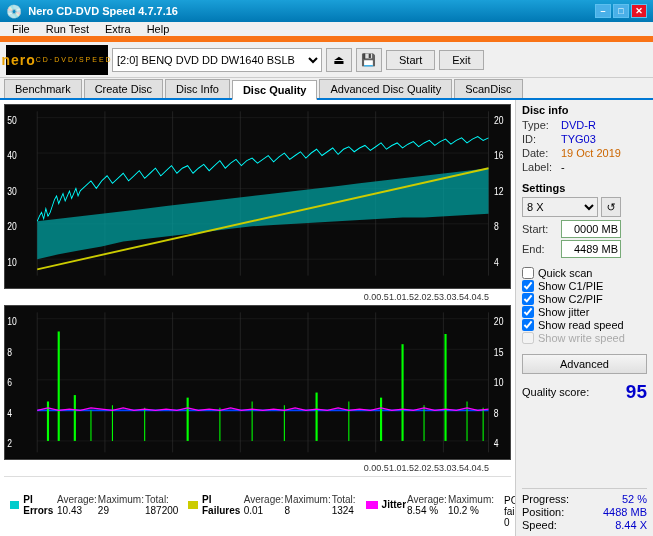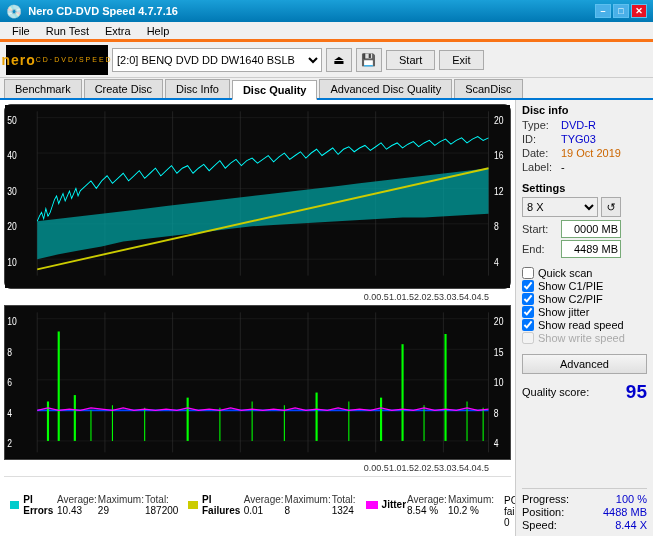--- a/index.html
+++ b/index.html
@@ -5,21 +5,21 @@
     * { margin: 0; padding: 0; box-sizing: border-box; }
     body { width: 653px; height: 536px; font-family: 'Segoe UI', Tahoma, Arial, sans-serif; font-size: 11px; background: #f0f0f0; overflow: hidden; }
     
     
     .title-bar { background: linear-gradient(to bottom, #1a9fd8, #0078b4); height: 22px; display: flex; align-items: center; padding: 0 6px; color: white; font-size: 11px; font-weight: bold; }
     .title-bar-title { flex: 1; }
     .title-bar-buttons { display: flex; gap: 2px; }
     .title-btn { width: 16px; height: 14px; background: #4ab0e8; border: 1px solid #5cc0f0; display: flex; align-items: center; justify-content: center; font-size: 9px; color: white; cursor: pointer; }
     
     
-    .menu-bar { background: #f0f0f0; height: 20px; display: flex; align-items: center; padding: 0 4px; border-bottom: 3px solid #f97316; }
+    .menu-bar { background: #f0f0f0; height: 20px; display: flex; align-items: center; padding: 0 4px; border-bottom: 6px solid #f97316; }
     .menu-item { padding: 2px 8px; font-size: 11px; cursor: pointer; }
     
     
     .toolbar { background: #f0f0f0; height: 36px; display: flex; align-items: center; padding: 2px 6px; border-bottom: 1px solid #ccc; gap: 4px; }
     .drive-select { width: 210px; height: 24px; font-size: 11px; border: 1px solid #aaa; background: white; }
     .toolbar-btn { width: 26px; height: 24px; background: #e8e8e8; border: 1px solid #aaa; display: flex; align-items: center; justify-content: center; cursor: pointer; font-size: 12px; }
     .start-btn { padding: 3px 12px; background: #e8e8e8; border: 1px solid #aaa; cursor: pointer; font-size: 11px; }
     .exit-btn { padding: 3px 12px; background: #e8e8e8; border: 1px solid #aaa; cursor: pointer; font-size: 11px; }
     
     
@@ -28,21 +28,21 @@
     .tab.active { background: white; border-bottom: 1px solid white; margin-bottom: -2px; font-weight: bold; z-index: 1; }
     
     
     .main { display: flex; height: calc(536px - 22px - 20px - 36px - 22px); background: white; }
     
     
     .chart-area { flex: 1; padding: 4px; display: flex; flex-direction: column; gap: 2px; overflow: hidden; }
     
     
     .chart-container { position: relative; background: black; border: 1px solid #444; }
-    .chart-top { flex: 1.2; border-radius: 7px; }
+    .chart-top { flex: 1.2; }
     .chart-bottom { flex: 1; }
     
     
     .x-axis { display: flex; justify-content: flex-end; padding: 1px 22px 1px 22px; background: white; }
     .x-label { font-size: 9px; color: #333; }
     
     
     .stats-area { background: white; padding: 4px 6px; display: flex; gap: 10px; border-top: 1px solid #ddd; }
     .stat-group { display: flex; flex-direction: row; gap: 1px; align-items: center; }
     .stat-header { display: flex; align-items: center; gap: 4px; font-size: 10px; font-weight: bold; }
@@ -359,21 +359,21 @@
     <button class="advanced-btn">Advanced</button>
 
     <div class="quality-row">
       <span>Quality score:</span>
       <span class="quality-score">95</span>
     </div>
 
     <div class="progress-section">
       <div class="progress-row">
         <span>Progress:</span>
-        <span class="progress-val">100 %</span>
+        <span class="progress-val">52 %</span>
       </div>
       <div class="progress-row">
         <span>Position:</span>
         <span class="progress-val">4488 MB</span>
       </div>
       <div class="progress-row">
         <span>Speed:</span>
         <span class="progress-val">8.44 X</span>
       </div>
     </div>

